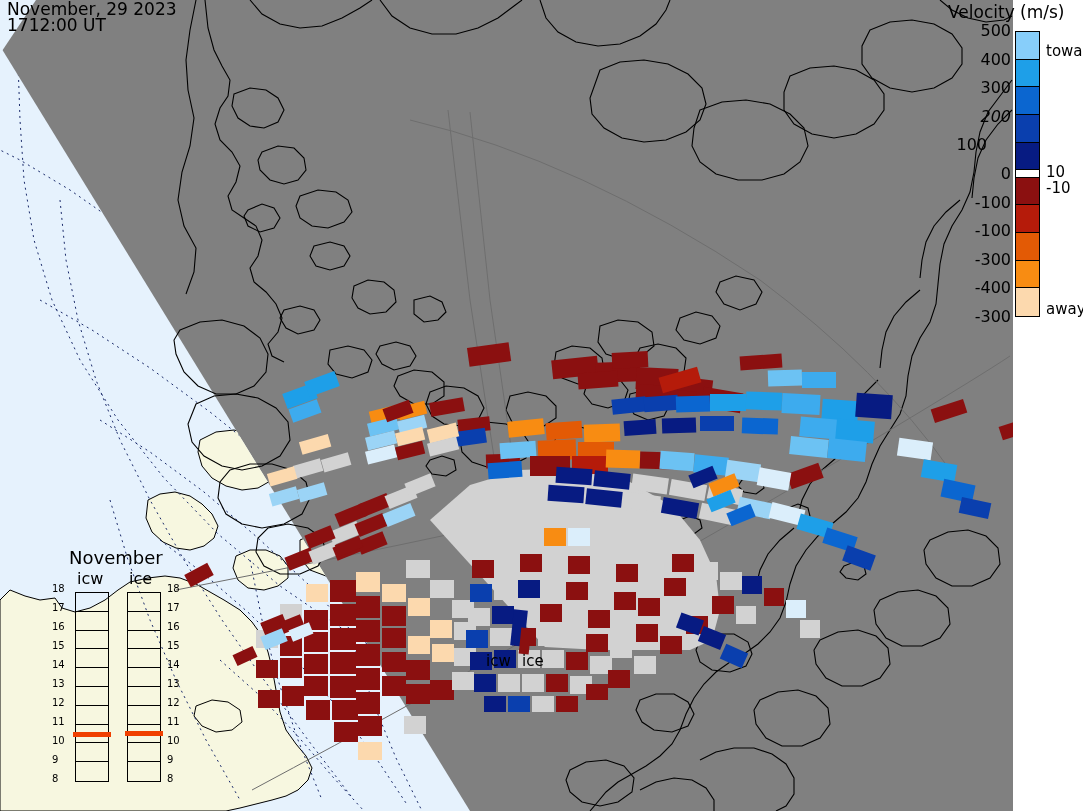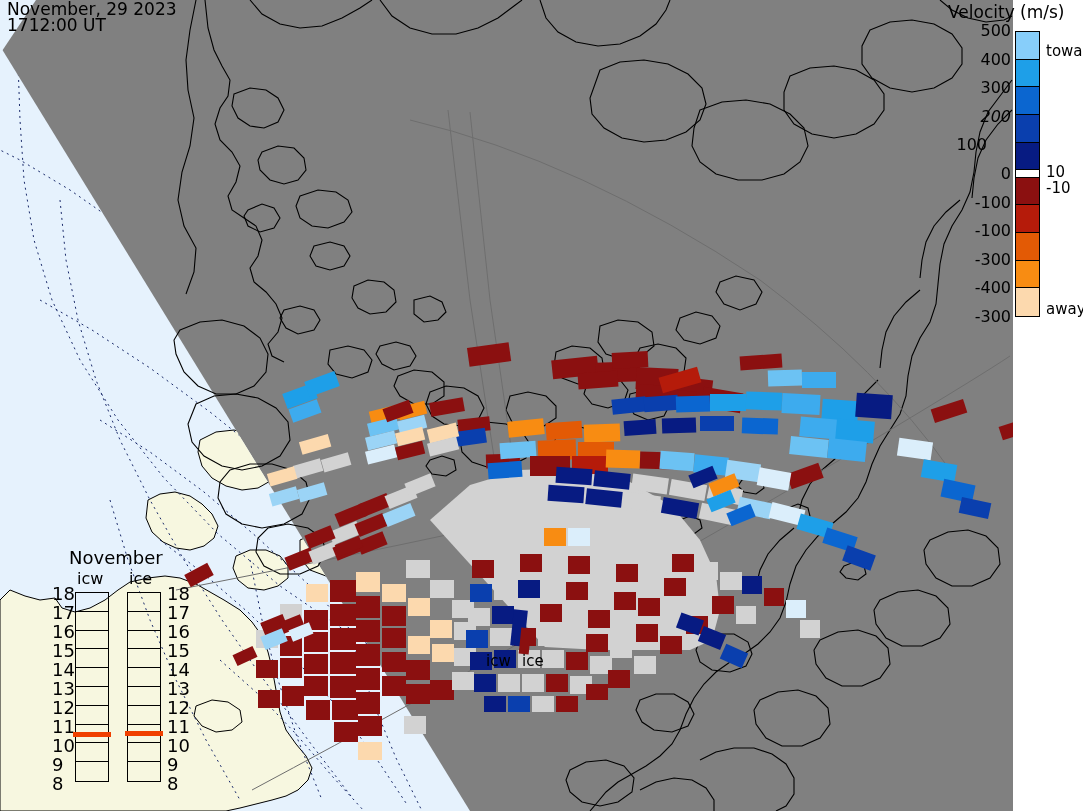--- a/index.html
+++ b/index.html
@@ -51,21 +51,21 @@
   #freq{position:absolute;left:55px;top:545px;width:140px;height:245px;color:#000;}
   #freq-title{position:absolute;left:14px;top:2px;font-size:18px;white-space:nowrap;}
   .freq-sub{position:absolute;top:24px;font-size:16px;white-space:nowrap;}
   .freq-col{
     position:absolute;top:47px;width:34px;height:190px;
     border:1px solid #000;box-sizing:border-box;background:transparent;
   }
   .freq-seg{width:100%;box-sizing:border-box;border-bottom:1px solid #000;}
   .freq-seg:last-child{border-bottom:none;}
   .freq-mark{position:absolute;height:5px;background:#f04000;}
-  .freq-num{position:absolute;font-size:18px;white-space:nowrap;}
+  .freq-num{position:absolute;font-size:10px;white-space:nowrap;}
   
   .fan-lbl{position:absolute;font-size:15px;color:#000;white-space:nowrap;}
 </style>
 </head>
 <body>
 
 <div id="root">
 
   <div id="map">
     <div class="night-base"></div>

